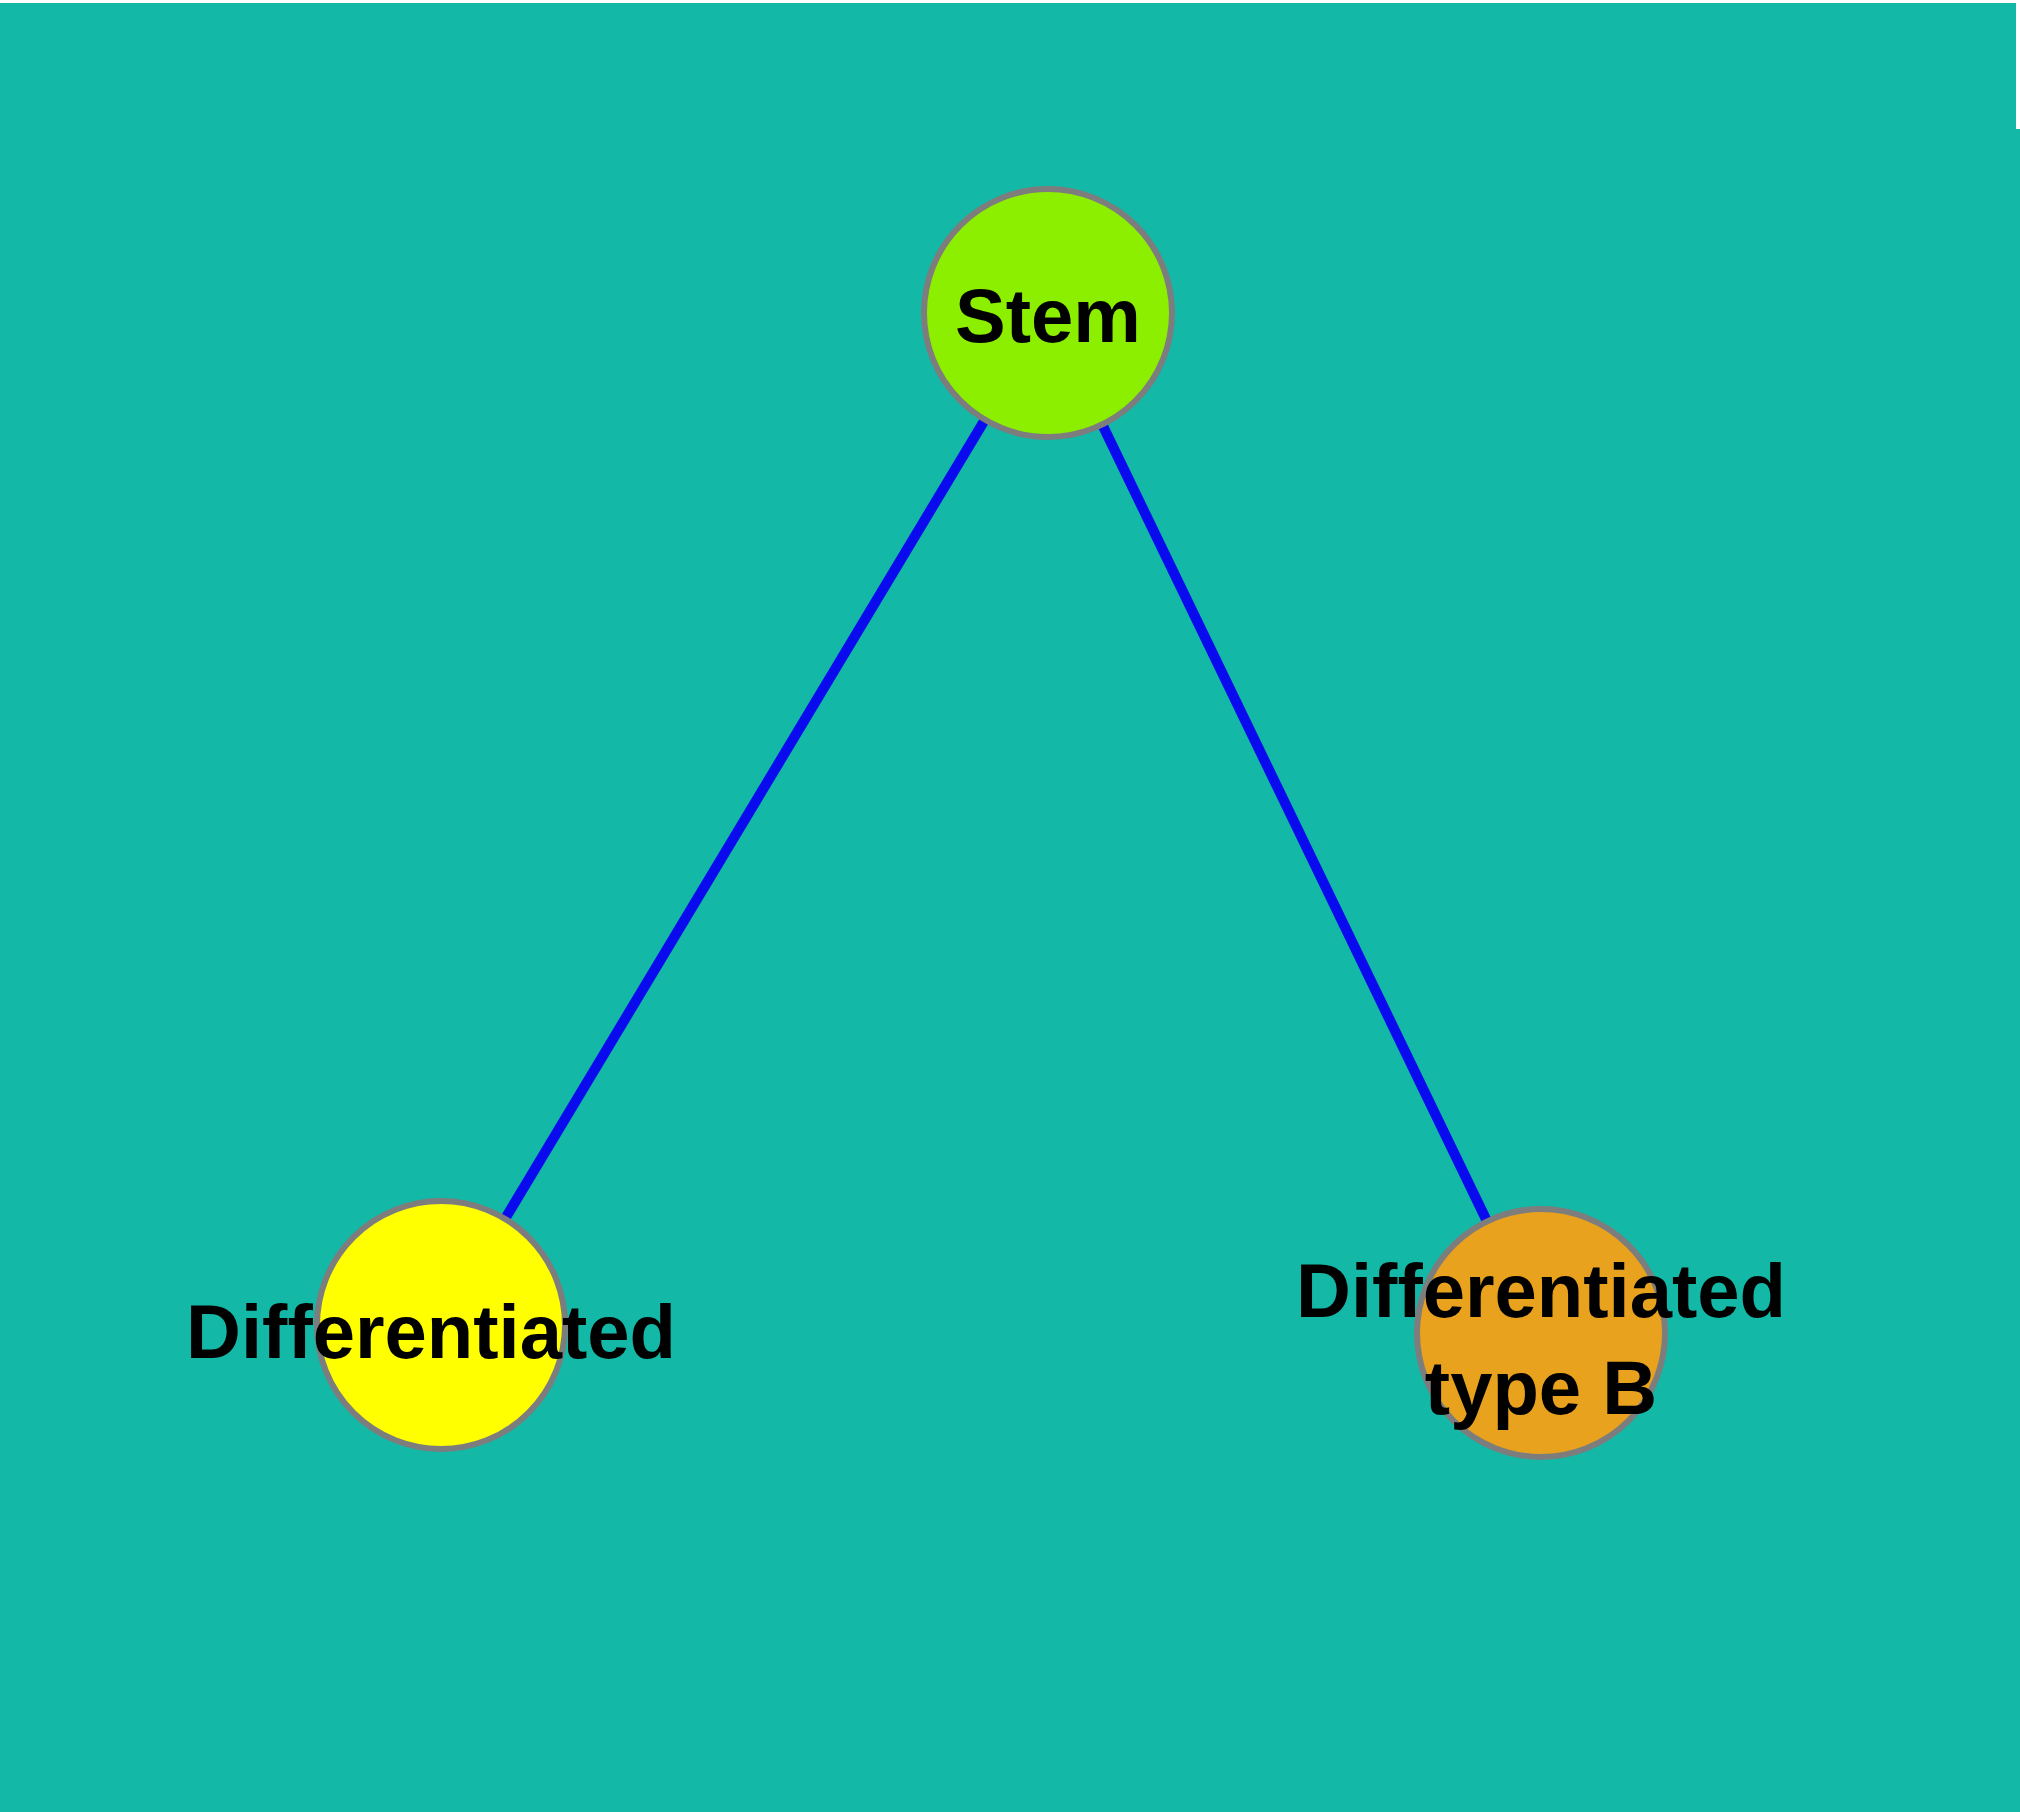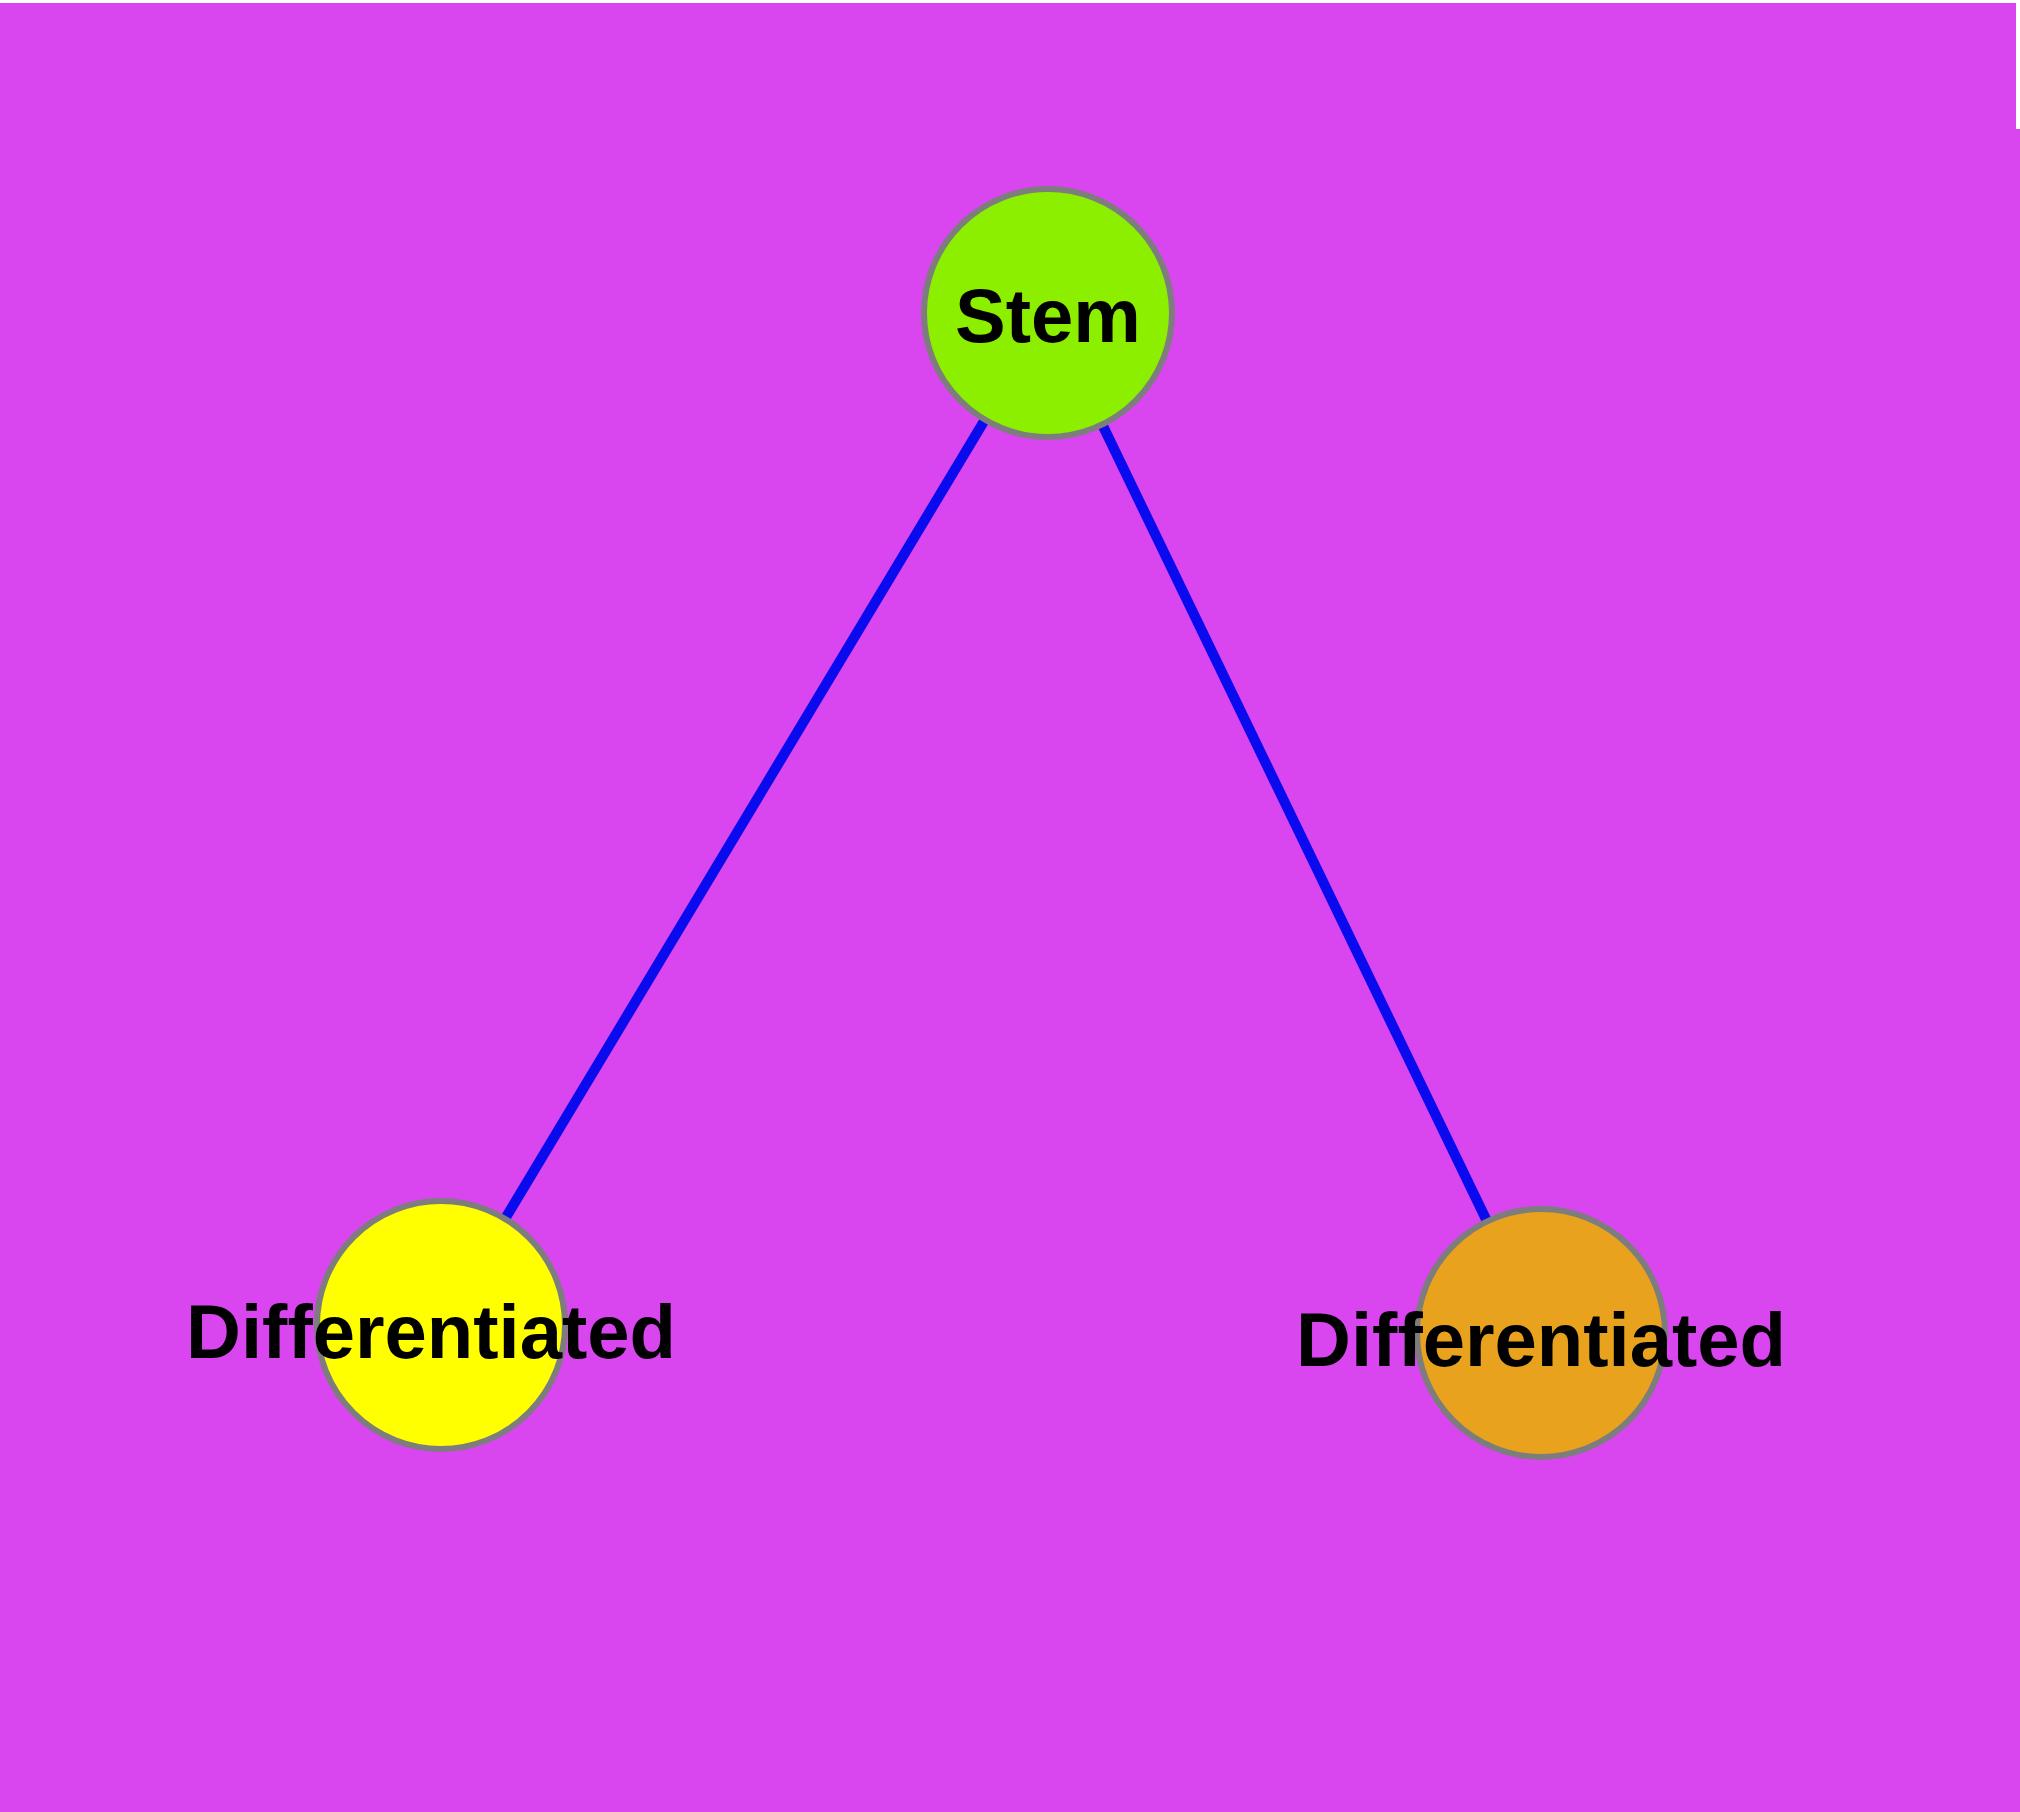--- a/index.html
+++ b/index.html
@@ -4,21 +4,21 @@
 <style>
   html, body {
     margin: 0;
     padding: 0;
     background: #ffffff;
   }
   .canvas {
     position: relative;
     width: 2021px;
     height: 1812px;
-    background: #d946ef;
+    background: #14b8a6;
     overflow: hidden;
     font-family: "Liberation Sans", sans-serif;
   }
   .top-strip {
     position: absolute;
     left: 0; top: 0;
     width: 100%; height: 2.5px;
     background: #ffffff;
   }
   .right-strip {
@@ -80,19 +80,20 @@
   <div class="node-label stem">
     <span>Stem</span>
   </div>
 
   <div class="node-label type-a">
     <span>Differentiated</span>
   </div>
 
   <div class="node-label type-b">
     <span>Differentiated</span>
+    <span>type B</span>
   </div>
 
   <div class="top-strip"></div>
   <div class="right-strip"></div>
 
 </div>
 
 
 </body></html>

